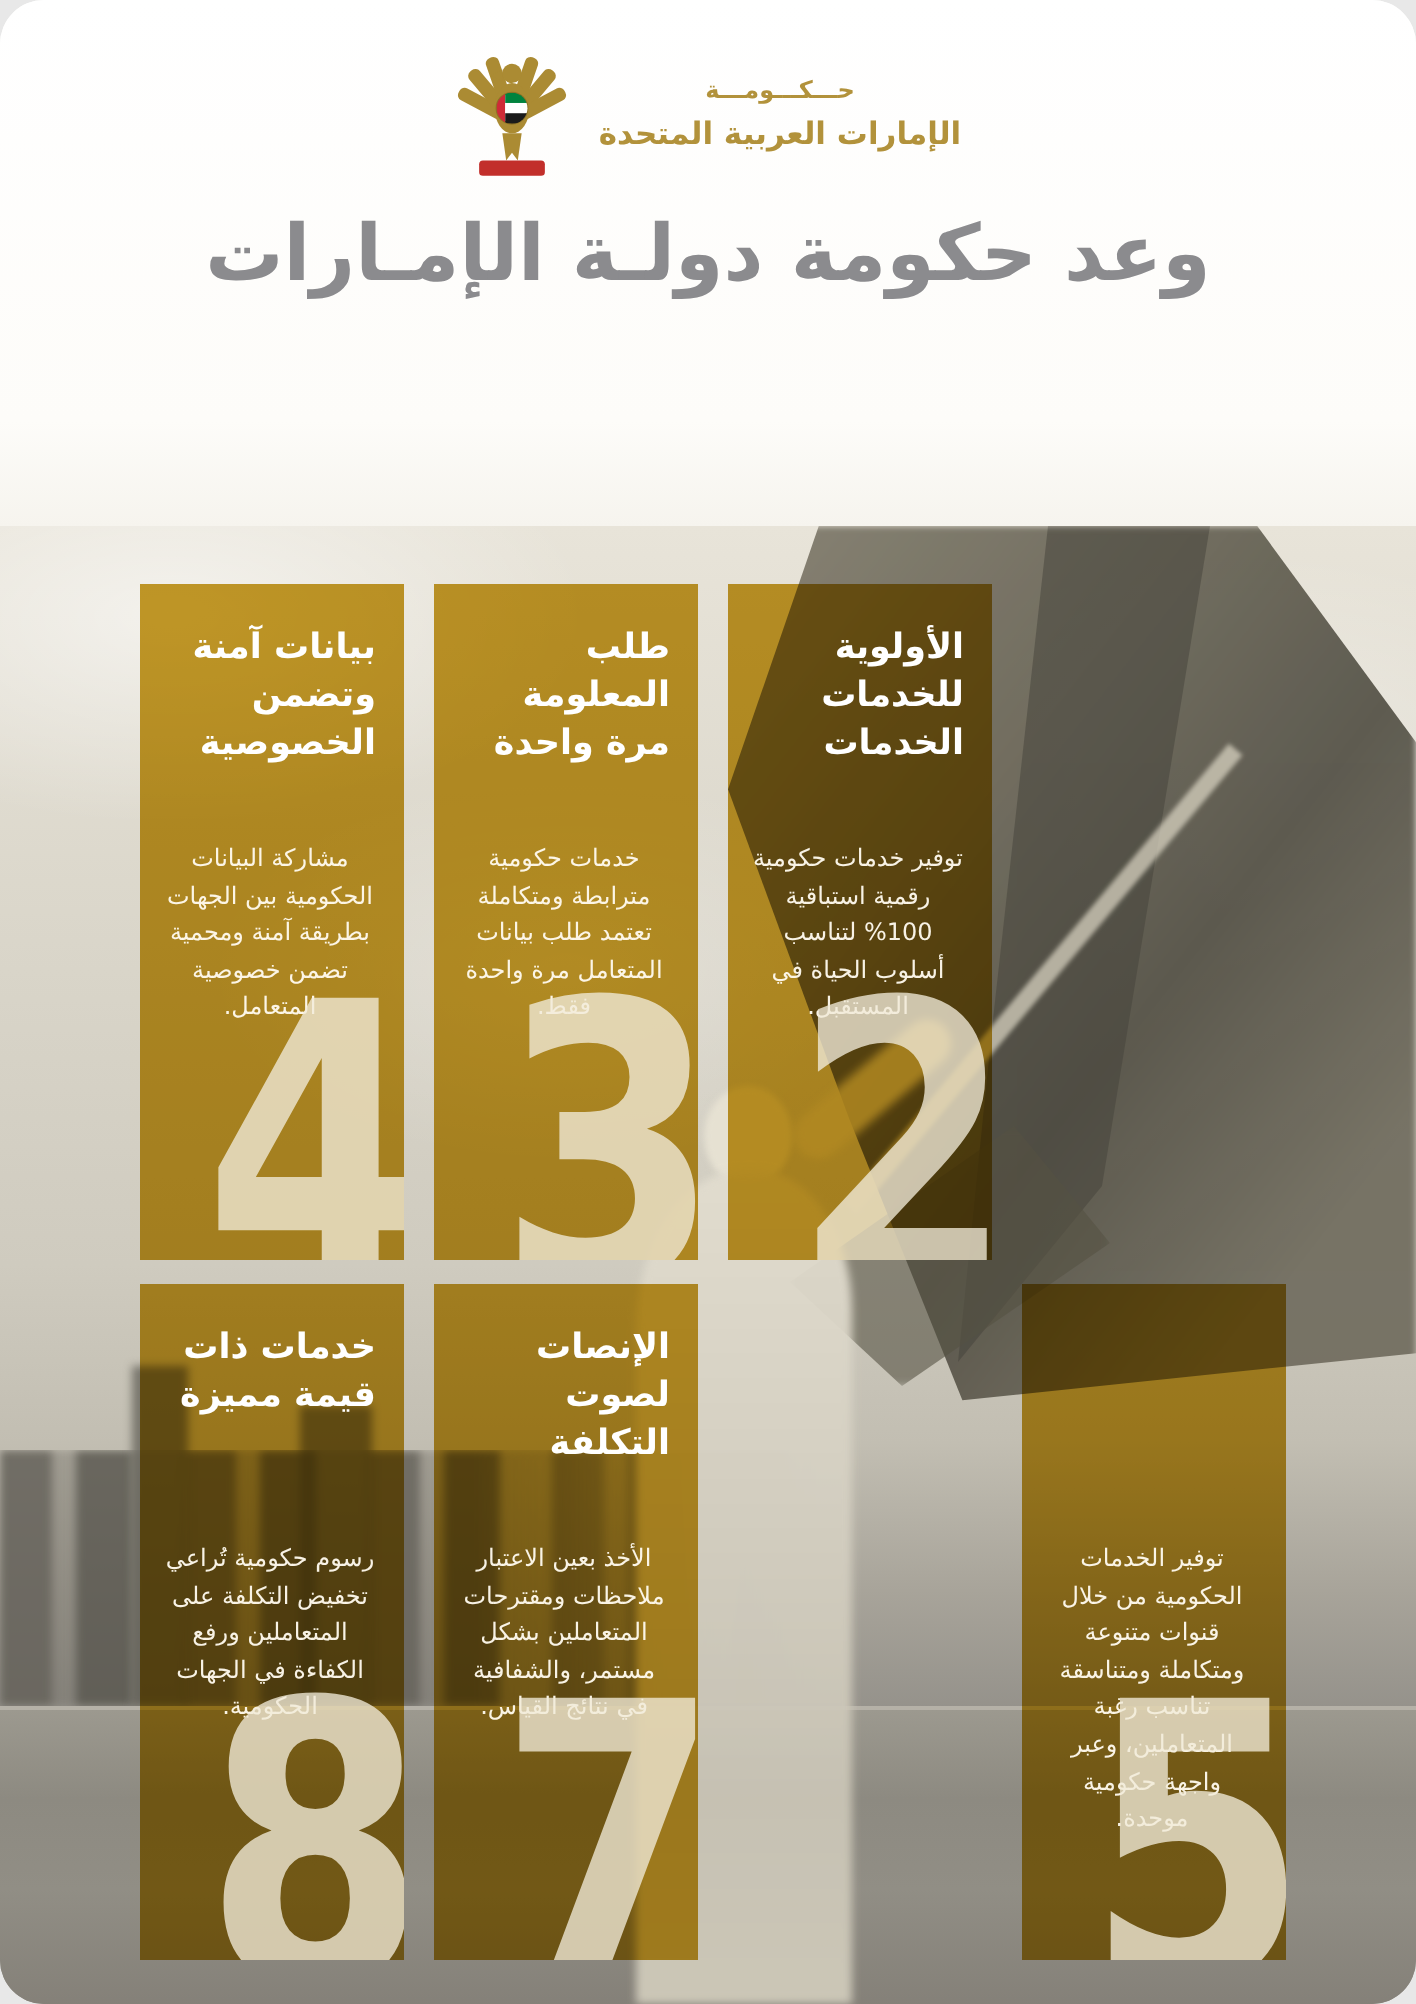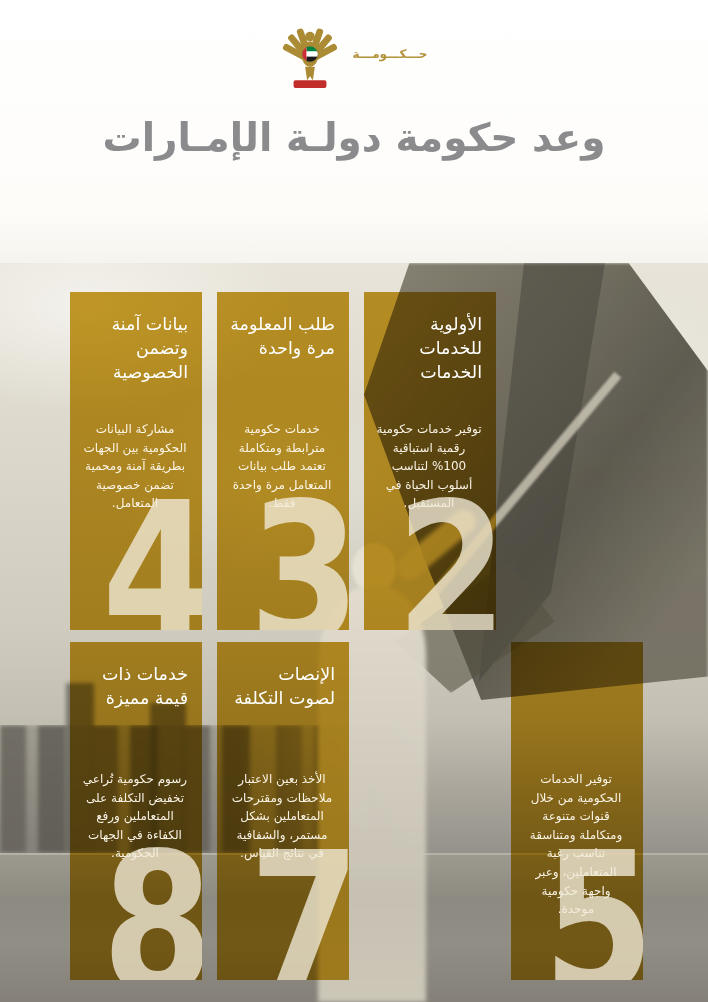--- a/index.html
+++ b/index.html
@@ -1,27 +1,27 @@
 <!DOCTYPE html>
 <html lang="ar" dir="rtl"><head>
 <meta charset="utf-8">
 <style>
   html,body{margin:0;padding:0;background:#e8e8e8;}
   .poster{
     position:relative;width:708px;height:1002px;margin:0 auto;
     background:#fdfdfb;overflow:hidden;
-    font-family:"DejaVu Sans",sans-serif;direction:rtl;
+    font-family:"DejaVu Sans",sans-serif;direction:rtl;border-radius:22px;
   }
   
   .header{position:absolute;top:0;left:0;width:708px;height:263px;background:linear-gradient(180deg,#ffffff 0%,#fdfcf9 80%,#f6f4ee 100%);}
   .logo-row{display:flex;flex-direction:row;justify-content:center;align-items:center;gap:14px;padding-top:24px;direction:ltr;}
   .logo-text{direction:rtl;text-align:center;color:#b2923b;font-weight:bold;}
   .logo-text .l1{font-size:12px;letter-spacing:6px;margin-bottom:6px;}
   .logo-text .l2{font-size:15.5px;letter-spacing:.5px;}
-  .main-title{margin-top:20px;text-align:center;color:#8b8b8e;font-weight:bold;font-size:39px;line-height:1.45;letter-spacing:.5px;}
+  .main-title{margin-top:10px;text-align:center;color:#8b8b8e;font-weight:bold;font-size:39px;line-height:1.45;letter-spacing:.5px;}
   
   .photo{position:absolute;left:0;top:263px;width:708px;height:739px;overflow:hidden;
     background:
       radial-gradient(ellipse 300px 150px at 12% 6%, rgba(255,255,255,.55), transparent 70%),
       radial-gradient(ellipse 280px 150px at 88% 16%, rgba(255,255,255,.35), transparent 70%),
       radial-gradient(ellipse 260px 140px at 40% 30%, rgba(255,255,255,.25), transparent 70%),
       linear-gradient(180deg,#e8e4d9 0%,#d9d5c9 30%,#cfcbbf 50%,#c2beb2 62%,#a8a49a 72%,#95928b 80%,#8e8b83 100%);}
   .photo > div{position:absolute;}
   .flag-main{left:330px;top:0;width:378px;height:470px;
     clip-path:polygon(21% 0,79% 0,100% 23%,100% 88%,40% 93%,25% 63%,9% 28%);
@@ -48,21 +48,21 @@
   .tower-b{left:150px;top:440px;width:36px;height:150px;background:rgba(82,80,72,.65);filter:blur(2px);}
   .sea{left:0;top:590px;width:708px;height:149px;border-top:2px solid rgba(230,226,214,.5);
     background:linear-gradient(180deg,#9c998f 0%,#8d8a81 30%,#918e85 60%,#848078 100%);}
   
   .card{position:absolute;width:132px;height:338px;overflow:hidden;}
   .r1{top:292px}.r2{top:642px}
   .col1{left:511px}.col2{left:364px}.col3{left:217px}.col4{left:70px}
   .card-backdrop{position:absolute;inset:0;background:#c5981b;opacity:.94;mix-blend-mode:multiply;}
   .card-inner{position:relative;z-index:1;height:100%;}
   .card-title{position:absolute;top:20px;right:14px;left:10px;margin:0;
-    color:#ffffff;font-size:17.5px;font-weight:normal;line-height:1.38;text-align:right;}
+    color:#ffffff;font-size:17.5px;font-weight:bold;line-height:1.38;text-align:right;}
   .card-body{position:absolute;top:128px;right:14px;left:12px;margin:0;
     color:rgba(255,250,238,.96);font-size:12px;line-height:1.55;text-align:center;}
   .card-number{position:absolute;bottom:-41px;left:0;right:0;text-align:center;direction:ltr;
     font-size:195px;line-height:1;font-weight:bold;color:rgba(241,234,216,.78);
     transform:translateX(20px) scaleX(.82);transform-origin:center bottom;letter-spacing:-4px;}
 </style>
 </head>
 <body>
 
 <div class="poster">
@@ -117,20 +117,21 @@
         <g clip-path="url(#flagclip)">
           <rect x="22" y="22" width="4.5" height="16" fill="#ce2b37"></rect>
           <rect x="26.5" y="22" width="12" height="5.3" fill="#00833e"></rect>
           <rect x="26.5" y="27.3" width="12" height="5.3" fill="#ffffff"></rect>
           <rect x="26.5" y="32.6" width="12" height="5.4" fill="#1a1a1a"></rect>
         </g>
         <rect x="13" y="57" width="34" height="8" rx="2" fill="#c22f2b"></rect>
       </svg>
       <div class="logo-text">
         <div class="l1">حـــكـــومـــة</div>
+        <div class="l2">الإمارات العربية المتحدة</div>
       </div>
     </div>
     <div class="main-title">
       <div>وعد حكومة دولـة الإمـارات</div>
     </div>
   </div>
 
   <div class="card r1 col2">
     <div class="card-backdrop"></div>
     <div class="card-inner">

